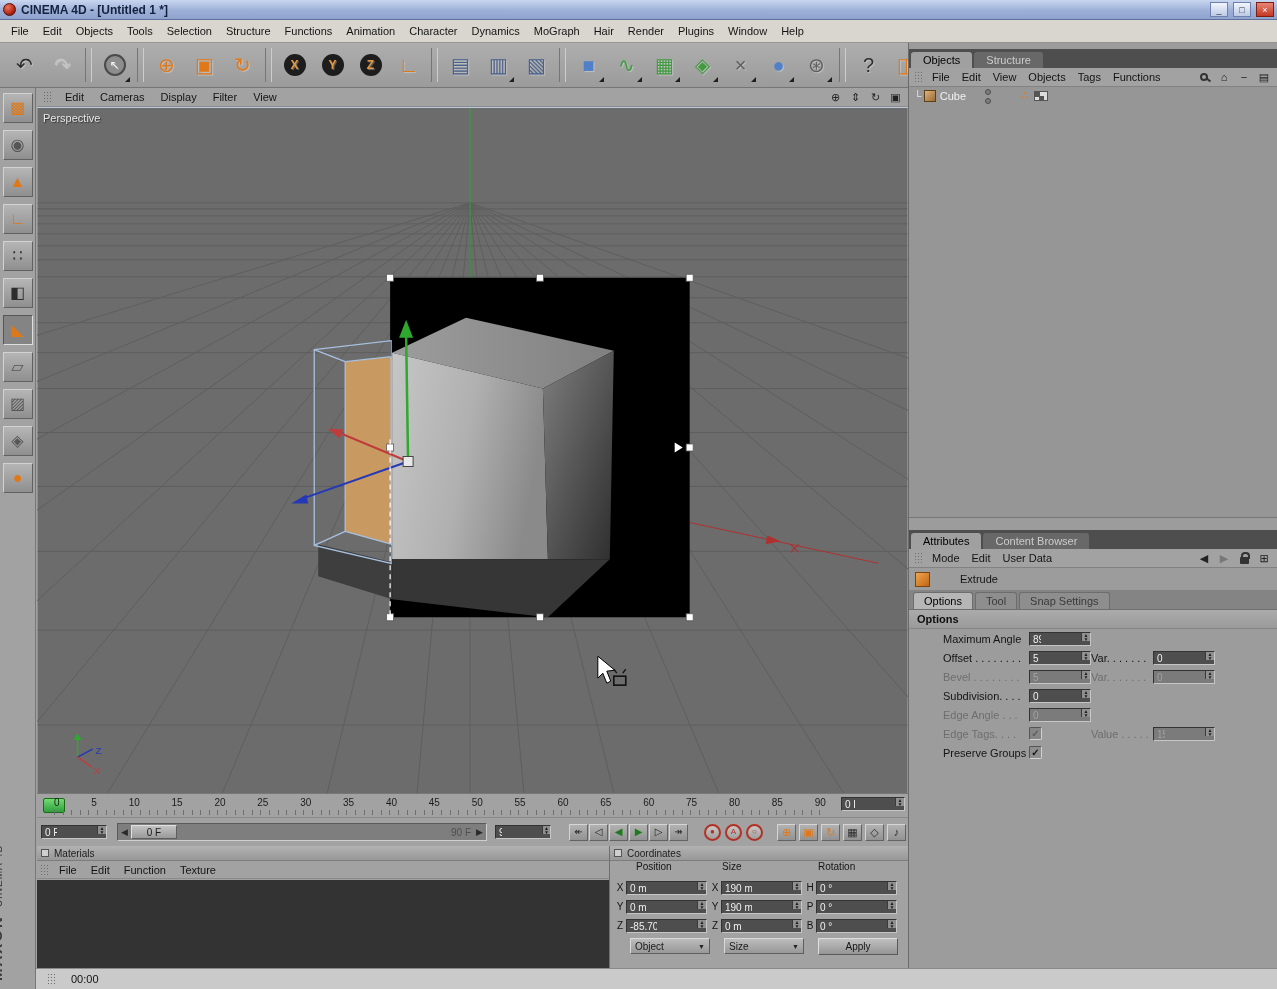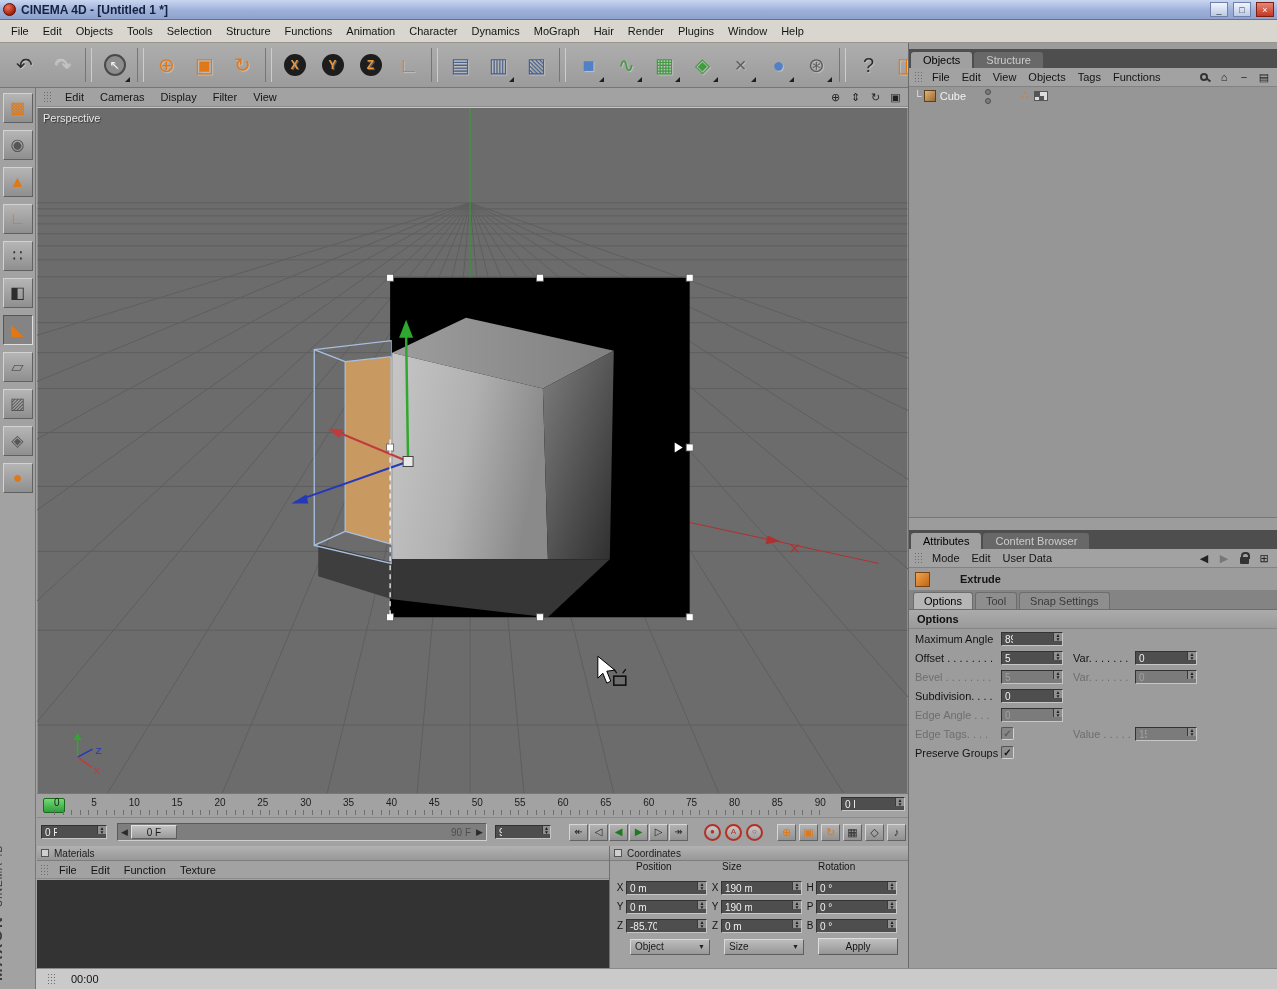--- a/index.html
+++ b/index.html
@@ -159,21 +159,21 @@
   .materials-content { position:absolute; left:0; top:34px; right:0; bottom:0; background:#333; }
 
   .coord-headers { display:flex; height:17px; align-items:flex-start; font-size:10px; color:#141414; }
   .coord-headers span:nth-child(1) { margin-left:26px; width:86px; }
   .coord-headers span:nth-child(2) { width:96px; }
   .coord-headers span:nth-child(3) { width:80px; }
   .coord-body { padding:0 4px; }
   .coord-row { display:flex; align-items:center; height:19px; font-size:10px; }
   .coord-axis { width:12px; text-align:center; color:#141414; }
   .coord-row .field { width:81px; margin-right:2px; }
-  .coord-bottom { display:flex; align-items:center; margin-top:3px; padding-left:16px; gap:14px; }
+  .coord-bottom { display:flex; align-items:flex-start; margin-top:3px; padding-left:16px; gap:14px; }
   .dropdown { width:80px; height:16px; display:flex; align-items:center; justify-content:space-between;
     padding:0 4px; font-size:10px; color:#1a1a1a;
     background:linear-gradient(#bcbcbc,#989898); border:1px solid; border-color:#dadada #5f5f5f #5f5f5f #dadada; }
   .dd-arrow { font-size:7px; color:#222; }
   .apply-btn { width:80px; height:17px; font-size:10px; color:#141414; text-align:center;
     background:linear-gradient(#c0c0c0,#959595); border:1px solid; border-color:#dedede #5a5a5a #5a5a5a #dedede; }
 
   
   .field { display:inline-flex; align-items:flex-start; height:14px; background:#4e4e4e;
     border:1px solid; border-color:#333 #c6c6c6 #c6c6c6 #333;gap:40px; }
@@ -220,32 +220,32 @@
   .om-tags { position:absolute; left:112px; top:2px; display:flex; gap:6px; align-items:center; }
   .tag-a { font-size:11px; color:#e07818; background:none; border:none; padding:0; }
   .checker { width:10px; height:10px; background:#ddd; position:relative; border:1px solid #555; }
   .checker::before { content:""; position:absolute; width:5px; height:5px; background:#555;
     left:0; top:0; box-shadow:4px 4px 0 #555; }
 
   .am-toolheader { height:22px; display:flex; align-items:center; gap:6px; padding-left:6px;
     background:#9c9c9c; }
   .tool-icon { width:15px; height:15px; background:linear-gradient(135deg,#f2a44e,#bf6614);
     border:1px solid #7a4310; }
-  .tool-name { font-weight:bold; color:#141414;padding-left:24px; }
+  .tool-name { font-weight:normal; color:#141414;padding-left:24px; }
   .ttabs { height:20px; background:#848484; border-bottom:1px solid #6d6d6d;
     display:flex; align-items:flex-end; padding-left:4px; gap:2px; }
   .ttab { padding:2px 10px; font-size:11px; border:1px solid #6d6d6d; border-bottom:none;
     border-radius:3px 3px 0 0; }
   .ttab[data-state="active"]   { background:#b6b6b6; color:#000; }
   .ttab[data-state="inactive"] { background:#8e8e8e; color:#3a3a3a; }
   .am-section { height:19px; line-height:18px; font-weight:bold; color:#0e0e0e; padding-left:8px;
     background:linear-gradient(#ababab,#9a9a9a); border-bottom:1px solid #858585; }
-  .am-row { display:flex; align-items:center; height:19px; padding-left:6px; color:#141414; }
+  .am-row { display:flex; align-items:center; height:19px; padding-left:34px; color:#141414; }
   .am-label  { width:86px; white-space:nowrap; overflow:hidden; }
-  .am-label2 { width:62px; margin-left:10px; white-space:nowrap; overflow:hidden; }
+  .am-label2 { width:62px; white-space:nowrap; overflow:hidden; }
   .am-label.disabled, .am-label2.disabled { color:#6e6e6e; }
   .am-field { width:62px; }
   .cb-slot { width:62px; display:flex; }
 
   
   .statusbar { position:absolute; left:36px; right:0; top:968px; height:21px;
     background:#cacaca; border-top:1px solid #8a8a8a;
     display:flex; align-items:center; gap:12px; padding-left:8px; color:#111; }
   .status-msg { white-space:nowrap; }
 </style>

